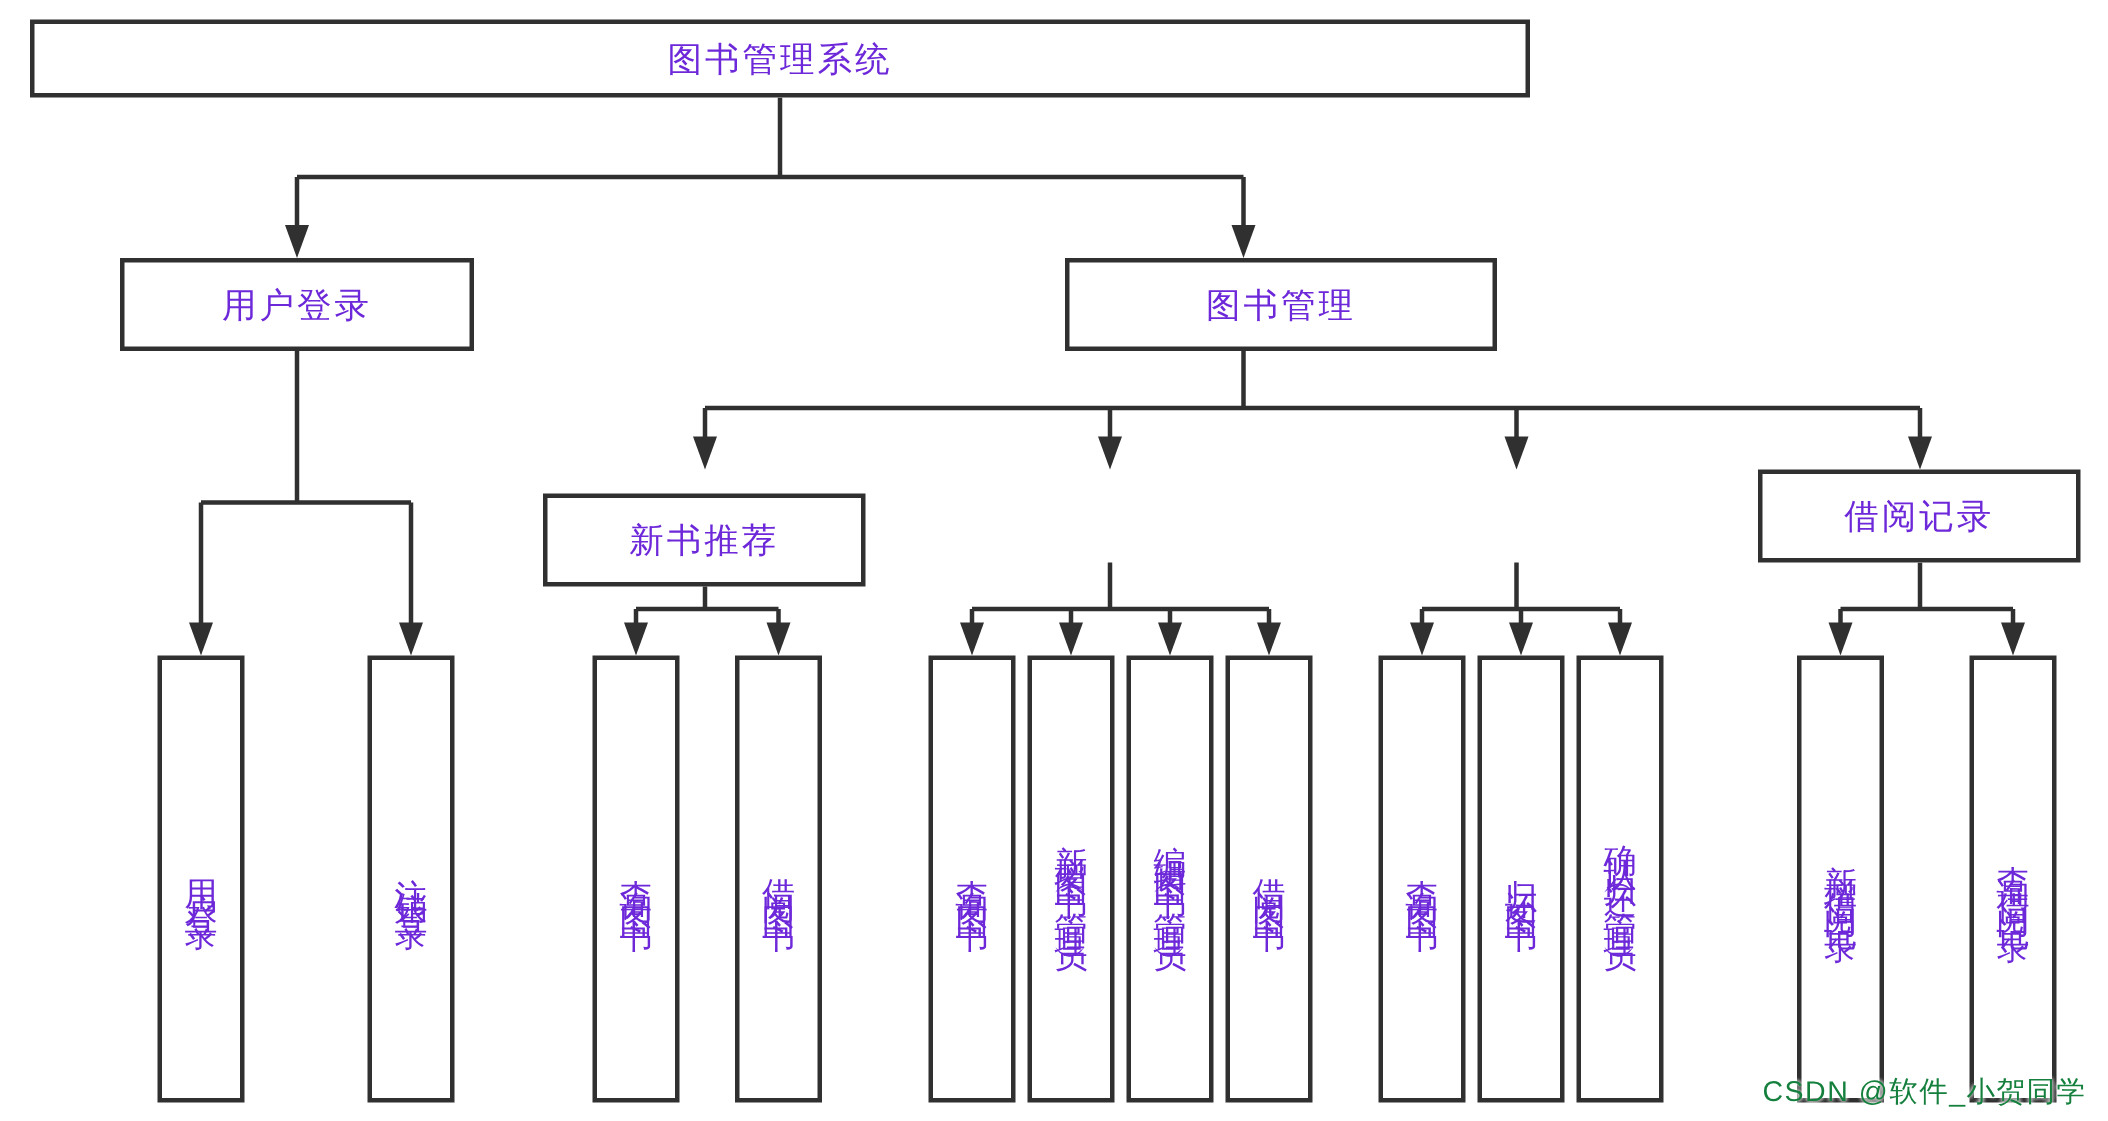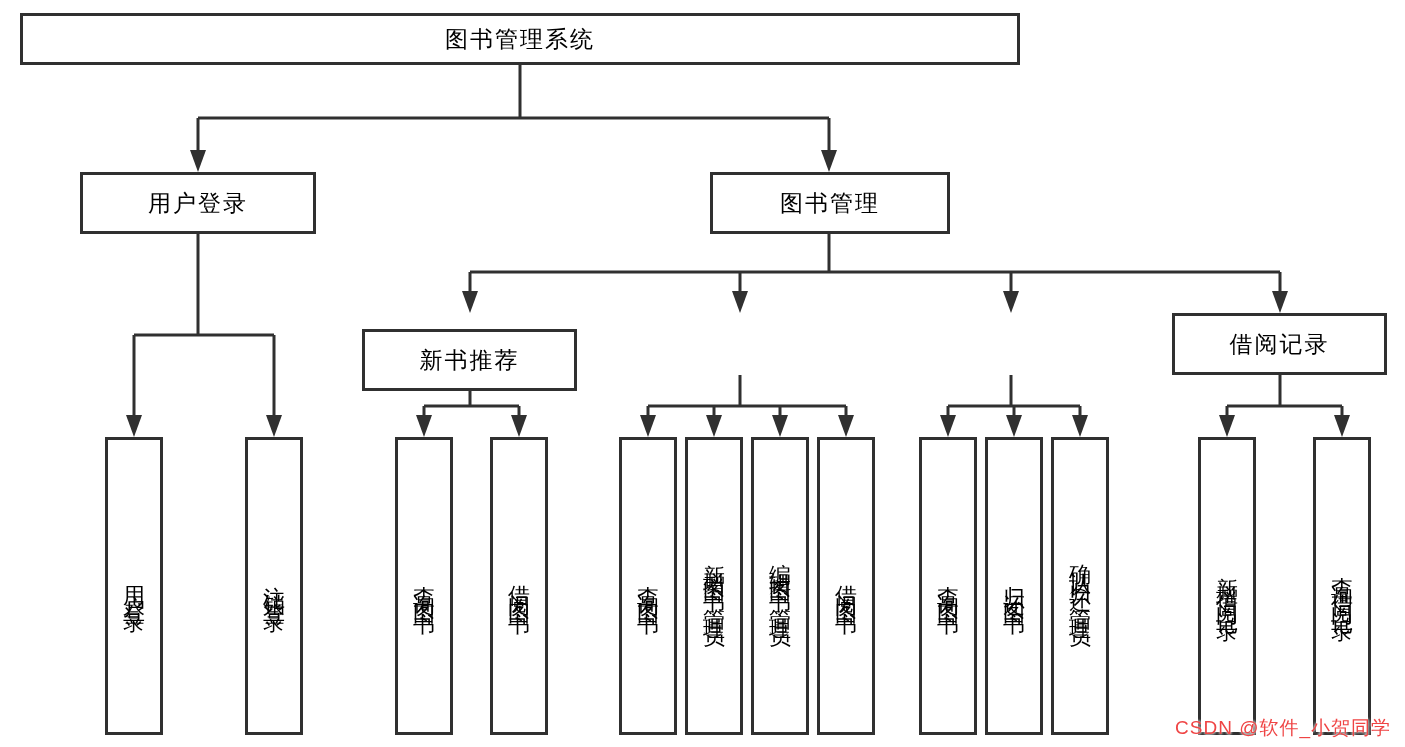--- a/index.html
+++ b/index.html
@@ -14,21 +14,21 @@
   .connectors {
     position: absolute;
     left: 0; top: 0;
     width: 1405px; height: 747px;
   }
   .node {
     position: absolute;
     box-sizing: border-box;
     background: #ffffff;
     border: 3px solid #303030;
-    color: #000000;
+    color: #6d28d9;
     display: flex;
     align-items: center;
     justify-content: center;
     font-size: 23px;
     letter-spacing: 2px;
     white-space: nowrap;
   }
   .leaf span {
     writing-mode: vertical-rl;
     text-orientation: mixed;
@@ -38,40 +38,40 @@
   }
   .leaf {
     top: 437px;
     width: 58px;
     height: 298px;
   }
   
   #n-root { left: 20px; top: 13px; width: 1000px; height: 52px; }
   
   #n-user-login { left: 80px;  top: 172px; width: 236px; height: 62px; }
-  #n-book-mgmt  { left: 710px; top: 172px; width: 240px; height: 62px; }
+  #n-book-mgmt  { left: 710px; top: 172px; width: 288px; height: 62px; }
   
   .l3 { top: 313px; width: 215px; height: 62px; }
   #n-l3-recommend { left: 362px; margin-top: 16px; }
   #n-l3-borrow    { left: 633px; }
   #n-l3-current   { left: 903px; }
   #n-l3-records   { left: 1172px; }
   
   #f-1a { left: 105px; }  #f-1b { left: 245px; }
   #f-2a { left: 395px; }  #f-2b { left: 490px; }
   #f-3a { left: 619px; }  #f-3b { left: 685px; }  #f-3c { left: 751px; }  #f-3d { left: 817px; }
   #f-4a { left: 919px; }  #f-4b { left: 985px; }  #f-4c { left: 1051px; }
   #f-5a { left: 1198px; } #f-5b { left: 1313px; }
   .watermark {
     position: absolute;
     right: 14px;
     bottom: 6px;
     font-size: 19px;
     letter-spacing: 1px;
-    color: #ef4444;
+    color: #15803d;
     text-shadow: 0 0 3px #ffffff, 0 0 3px #ffffff;
     z-index: 5;
     white-space: nowrap;
   }
 </style>
 </head>
 <body>
 
 <div class="canvas">
 

